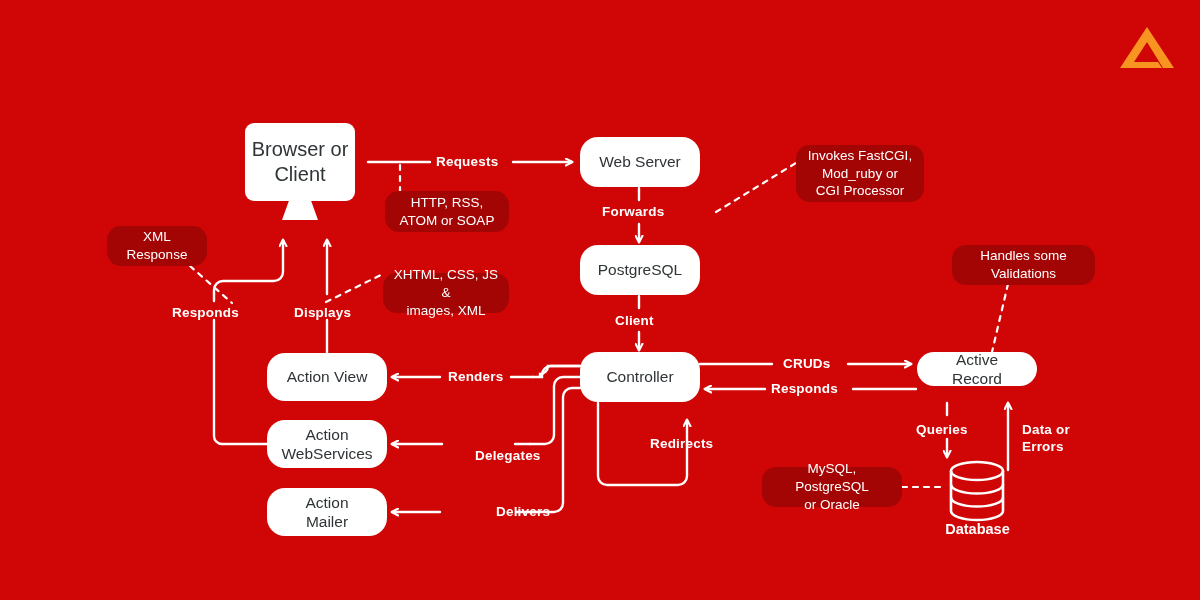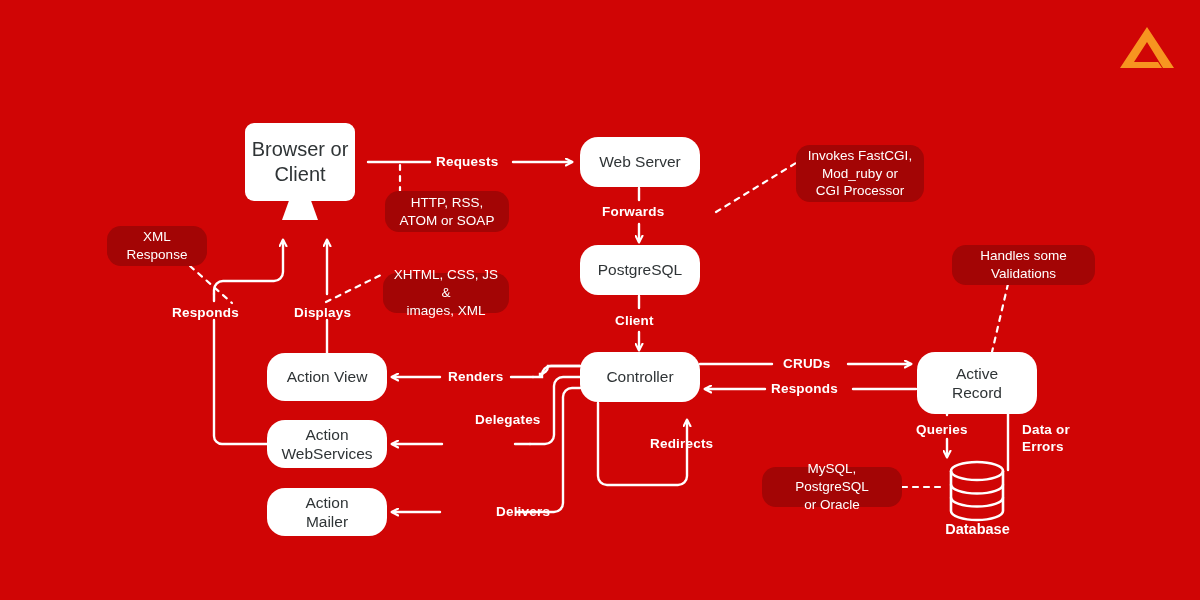--- a/index.html
+++ b/index.html
@@ -176,21 +176,21 @@
   </div>
 
   <div class="node" style="left:580px;top:245px;width:120px;height:50px;">
     <span>PostgreSQL</span>
   </div>
 
   <div class="node" style="left:580px;top:352px;width:120px;height:50px;">
     <span>Controller</span>
   </div>
 
-  <div class="node two-line" style="left:917px;top:352px;width:120px;height:62px;">
+  <div class="node two-line" style="left:917px;top:352px;width:120px;height:34px;">
     <span>
       <span>Active</span><br>
       <span>Record</span>
     </span>
   </div>
 
   <div class="node" style="left:267px;top:353px;width:120px;height:48px;">
     <span>Action View</span>
   </div>
 
@@ -219,21 +219,21 @@
         <path d="M3,37.5 a26,9 0 0 0 52,0"></path>
       </g>
     </svg>
   </div>
   <div class="db-caption">Database</div>
 
   <div class="edge-label" style="left:436px;top:154px;">Requests</div>
   <div class="edge-label" style="left:602px;top:204px;">Forwards</div>
   <div class="edge-label" style="left:615px;top:313px;">Client</div>
   <div class="edge-label" style="left:448px;top:369px;">Renders</div>
-  <div class="edge-label" style="left:443px;top:412px;padding-left:32px;">Delegates</div>
+  <div class="edge-label" style="left:443px;top:448px;padding-left:32px;">Delegates</div>
   <div class="edge-label" style="left:452px;top:504px;padding-left:44px;">Delivers</div>
   <div class="edge-label" style="left:650px;top:436px;">Redirects</div>
   <div class="edge-label" style="left:783px;top:356px;">CRUDs</div>
   <div class="edge-label" style="left:771px;top:381px;">Responds</div>
   <div class="edge-label" style="left:172px;top:305px;">Responds</div>
   <div class="edge-label" style="left:294px;top:305px;">Displays</div>
   <div class="edge-label" style="left:916px;top:422px;">Queries</div>
   <div class="edge-label" style="left:1022px;top:422px;line-height:1.25;">
     <span>Data or</span><br>
     <span>Errors</span>

